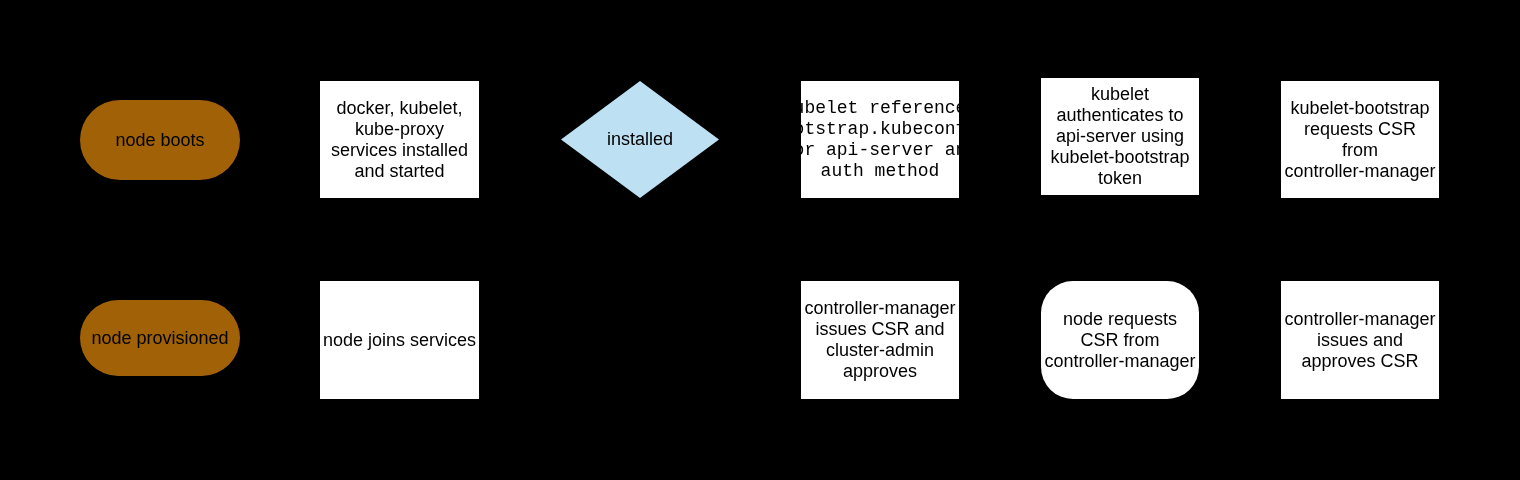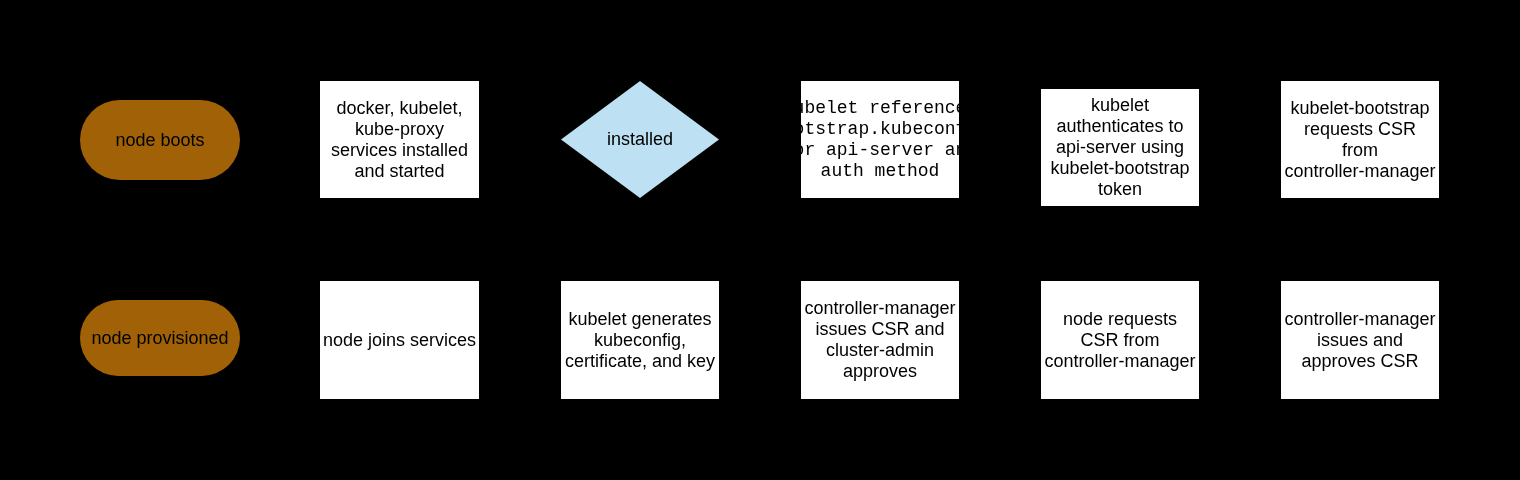--- a/index.html
+++ b/index.html
@@ -62,21 +62,21 @@
     <span class="label">installed</span>
   </div>
 
   <div class="node process" style="left:801px; top:81px; width:158px; height:117px;font-family:Liberation Mono, monospace;">
     <span class="label">kubelet references
 bootstrap.kubeconfig
 for api-server and
 auth method</span>
   </div>
 
-  <div class="node process" style="left:1041px; top:89px; width:158px; height:117px;">
+  <div class="node process" style="left:1041px; top:78px; width:158px; height:117px;">
     <span class="label">kubelet
 authenticates to
 api-server using
 kubelet-bootstrap
 token</span>
   </div>
 
   <div class="node process" style="left:1281px; top:81px; width:158px; height:117px;">
     <span class="label">kubelet-bootstrap
 requests CSR
@@ -85,34 +85,29 @@
   </div>
 
   <div class="node terminator" style="left:80px; top:300px; width:160px; height:76px;">
     <span class="label">node provisioned</span>
   </div>
 
   <div class="node process" style="left:320px; top:281px; width:159px; height:118px;">
     <span class="label">node joins services</span>
   </div>
 
-  <div class="node process" style="left:561px; top:281px; width:158px; height:118px;">
-    <span class="label">kubelet generates
-kubeconfig,
-certificate, and key</span>
-  </div>
 
   <div class="node process" style="left:801px; top:281px; width:158px; height:118px;">
     <span class="label">controller-manager
 issues CSR and
 cluster-admin
 approves</span>
   </div>
 
-  <div class="node process" style="left:1041px; top:281px; width:158px; height:118px;">
+  <div class="node process" style="left:1041px; top:281px; width:158px; height:118px;border-radius:32px;">
     <span class="label">node requests
 CSR from
 controller-manager</span>
   </div>
 
   <div class="node process" style="left:1281px; top:281px; width:158px; height:118px;">
     <span class="label">controller-manager
 issues and
 approves CSR</span>
   </div>

